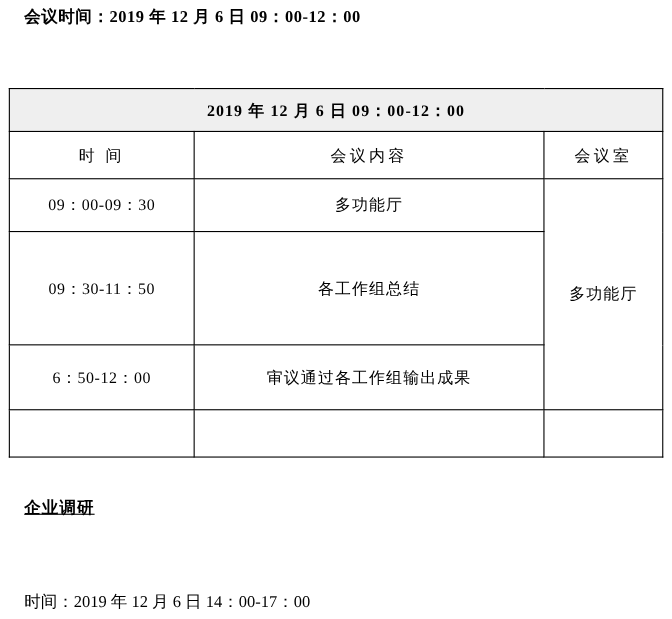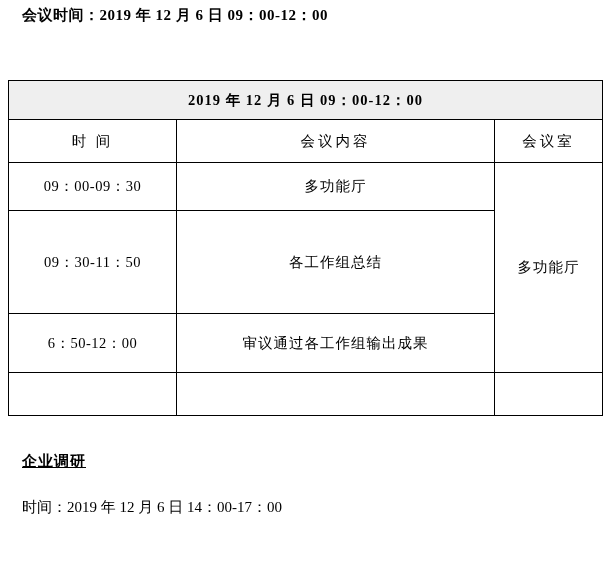--- a/index.html
+++ b/index.html
@@ -97,20 +97,21 @@
     font-size: 15px;
     font-weight: bold;
     letter-spacing: 1px;
     text-decoration: underline;
   }
   .section-line {
     position: absolute;
     left: 22px;
     font-size: 15px;
     white-space: nowrap;
+    margin-top: 40px;
   }
   .section-line-1 { top: 498px; }
   .section-line-2 { top: 538px; }
 </style>
 </head>
 <body>
 
 <div class="page">
 
   <div class="line line-1">

